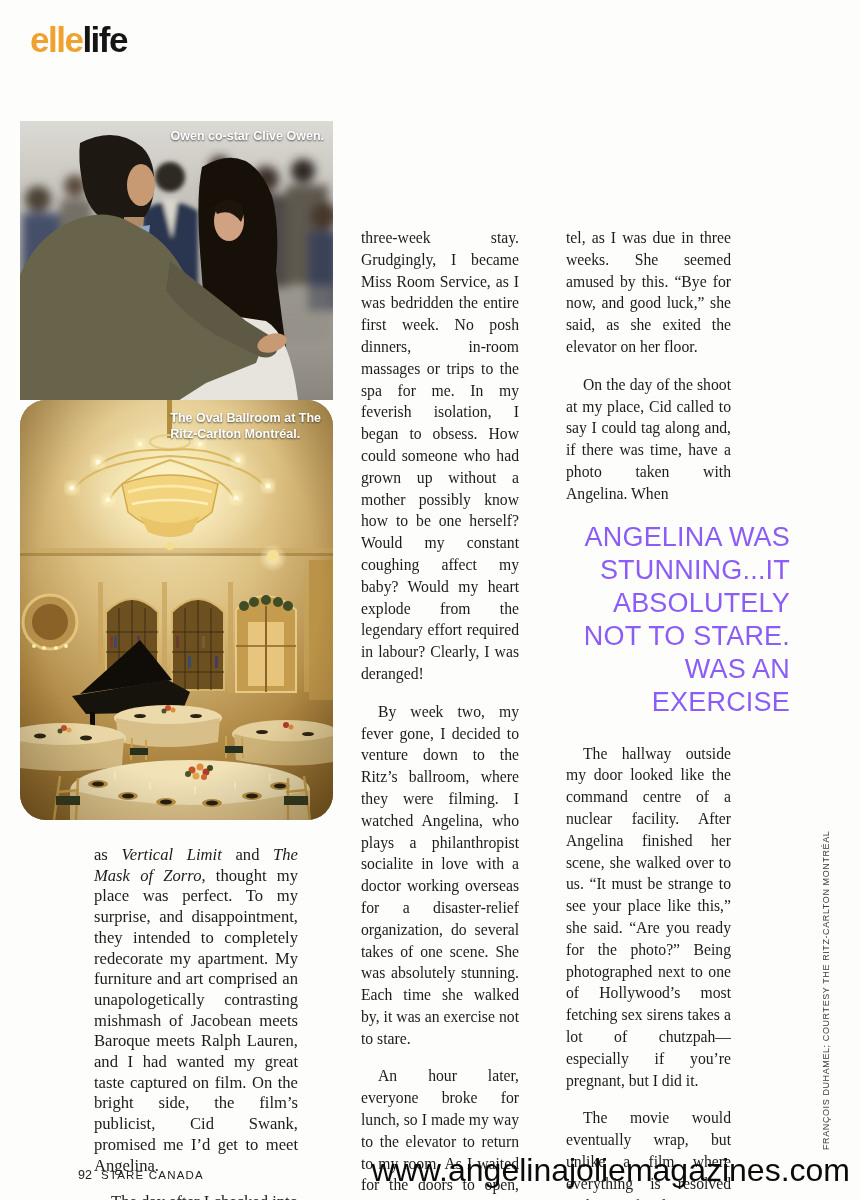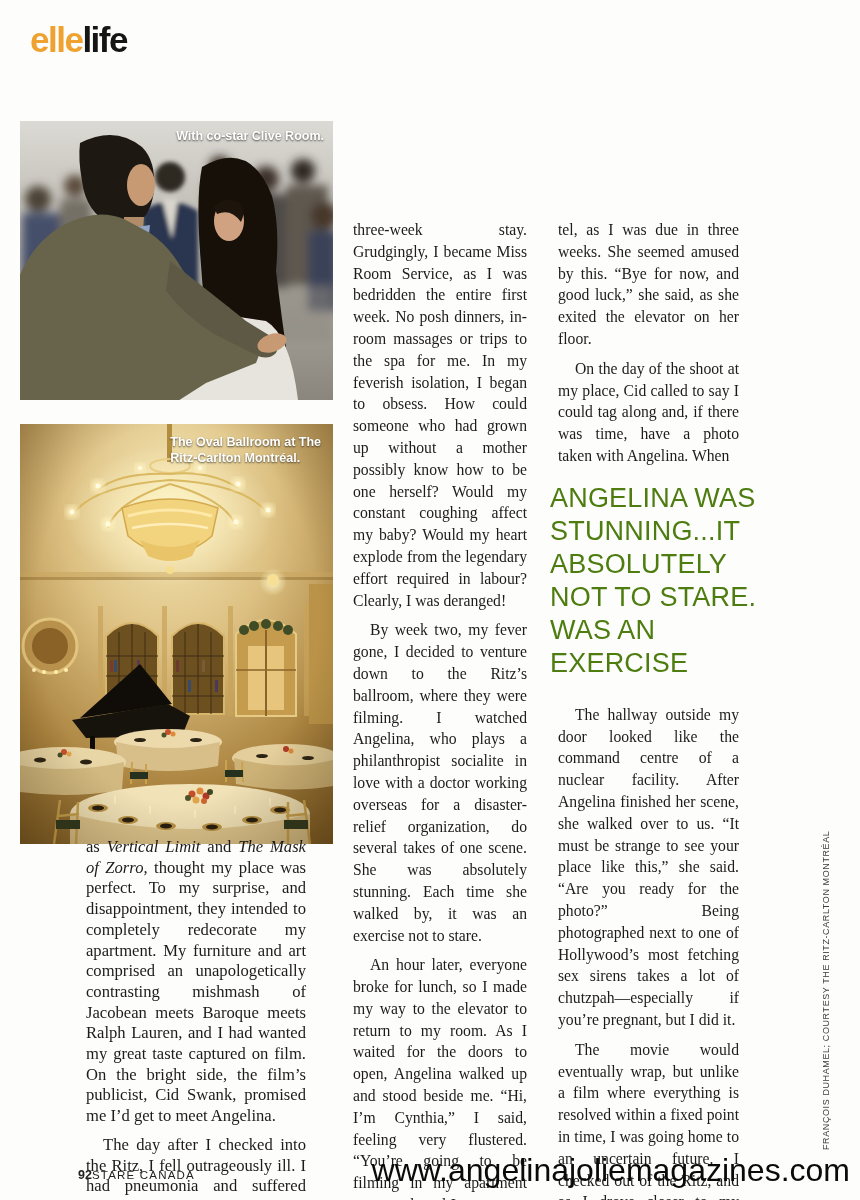--- a/index.html
+++ b/index.html
@@ -6,41 +6,41 @@
   .page{position:relative;width:860px;height:1200px;background:#fdfdfc;overflow:hidden;
         font-family:"Liberation Serif","DejaVu Serif",serif;box-shadow:0 0 8px rgba(0,0,0,.25);}
   
   .brand{position:absolute;left:30px;top:22px;font-family:"Liberation Sans",sans-serif;
          font-weight:700;font-size:35px;letter-spacing:-1.5px;line-height:1;}
   .brand-elle{color:#efa22f;}
   .brand-life{color:#151515;}
   
   .photo{position:absolute;left:20px;width:313px;overflow:hidden;background:#777;}
   .photo1{top:121px;height:279px;}
-  .photo2{top:424px;height:420px;}
+  .photo2{top:400px;height:420px;border-radius:26px;}
   .photo svg{display:block;width:100%;height:100%;}
   .caption{position:absolute;font-family:"Liberation Sans",sans-serif;font-weight:700;
            font-size:12.5px;color:#fff;text-shadow:0 1px 2px rgba(0,0,0,.65);line-height:1.3;}
   .cap1{top:7px;right:9px;text-align:right;}
   .cap2{top:10px;right:12px;text-align:left;}
   
   .col{position:absolute;color:#1d1c1a;text-align:justify;}
-  .col p{margin:8px;}
+  .col p{margin:16px;}
   .col .indent{text-indent:17px;}
   .col1{left:78px;top:829px;width:236px;font-size:16.6px;line-height:20.7px;}
   .col2{left:345px;top:211px;width:190px;font-size:15.7px;line-height:21.8px;}
   .col3{left:550px;top:211px;width:197px;font-size:15.7px;line-height:21.8px;}
   .col em{font-style:italic;}
   .quote{width:240px;margin:15px 0 24px;font-family:"Liberation Sans","DejaVu Sans",sans-serif;
-         font-weight:400;font-size:27px;line-height:33px;color:#4d7c0f;text-align:left;
+         font-weight:400;font-size:27px;line-height:33px;color:#8b5cf6;text-align:right;
          letter-spacing:.2px;}
   
   .footer-left{position:absolute;left:78px;top:1168px;font-family:"Liberation Sans",sans-serif;
                font-size:11.5px;letter-spacing:1.2px;color:#222;}
-  .page-number{font-weight:700;font-size:12.5px;letter-spacing:0;}
+  .page-number{font-weight:400;font-size:12.5px;margin-right:9px;letter-spacing:0;}
   .website{position:absolute;right:10px;top:1152px;font-family:"Liberation Sans",sans-serif;
            font-size:32px;color:#0a0a0a;}
   
   .credit{position:absolute;left:821px;top:866px;height:284px;writing-mode:vertical-rl;
           transform:rotate(180deg);font-family:"Liberation Sans",sans-serif;font-size:9px;
           letter-spacing:.6px;color:#3c3c3c;white-space:nowrap;}
 </style>
 </head>
 <body>
 
@@ -96,21 +96,21 @@
       <line x1="208" y1="186" x2="210" y2="202" stroke="#8fa6ac" stroke-width="2"></line>
 
       <path d="M60,22 Q95,4 122,26 Q136,40 134,68 Q132,92 118,102 L92,104 Q66,92 62,60 Q58,38 60,22" fill="#1e1812"></path>
       <ellipse cx="121" cy="64" rx="14" ry="21" fill="#c79a74"></ellipse>
       <path d="M104,96 L124,96 L122,118 L104,114 Z" fill="#b08c68"></path>
       <path d="M104,108 L130,104 L128,122 L106,124 Z" fill="#8fa6c4"></path>
       <path d="M-6,285 L-6,170 Q10,118 52,100 Q80,88 104,98 L130,112 Q150,126 162,148 Q178,172 210,196 L246,216 L236,242 L186,262 L150,285 Z" fill="#68644c"></path>
       <path d="M150,140 Q186,168 226,200 L252,216 Q262,222 256,232 Q248,240 236,234 L196,214 Q166,196 146,170 Z" fill="#5d5944"></path>
       <ellipse cx="252" cy="222" rx="15" ry="9" fill="#c79a74" transform="rotate(-18 252 222)"></ellipse>
     </svg>
-    <div class="caption cap1">With co-star Clive Room.</div>
+    <div class="caption cap1">Owen co-star Clive Owen.</div>
   </div>
 
   <div class="photo photo2">
     <svg viewBox="0 0 313 420" preserveAspectRatio="none">
       <defs>
         <radialGradient id="p2bg" cx="48%" cy="20%" r="95%">
           <stop offset="0" stop-color="#f6e8b8"></stop>
             <stop offset=".35" stop-color="#ddc183"></stop>
           <stop offset=".7" stop-color="#ab8440"></stop>
             <stop offset="1" stop-color="#7b5a24"></stop>

